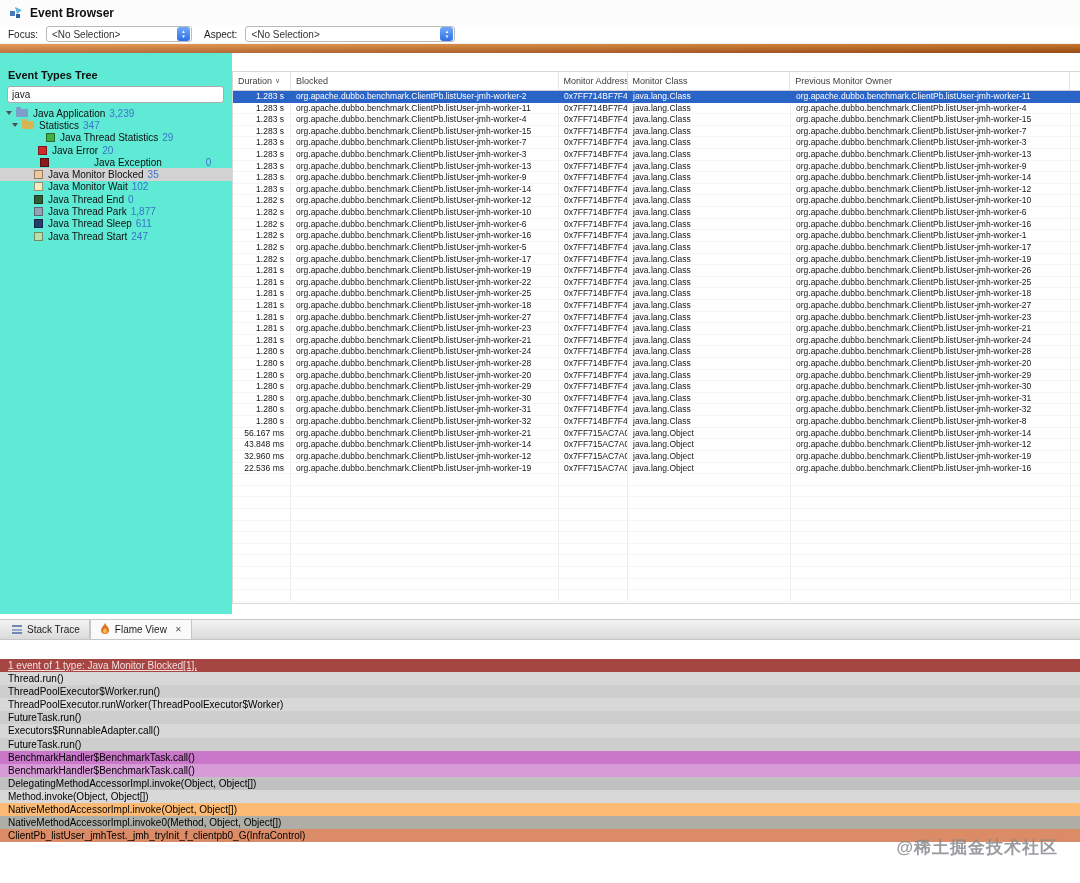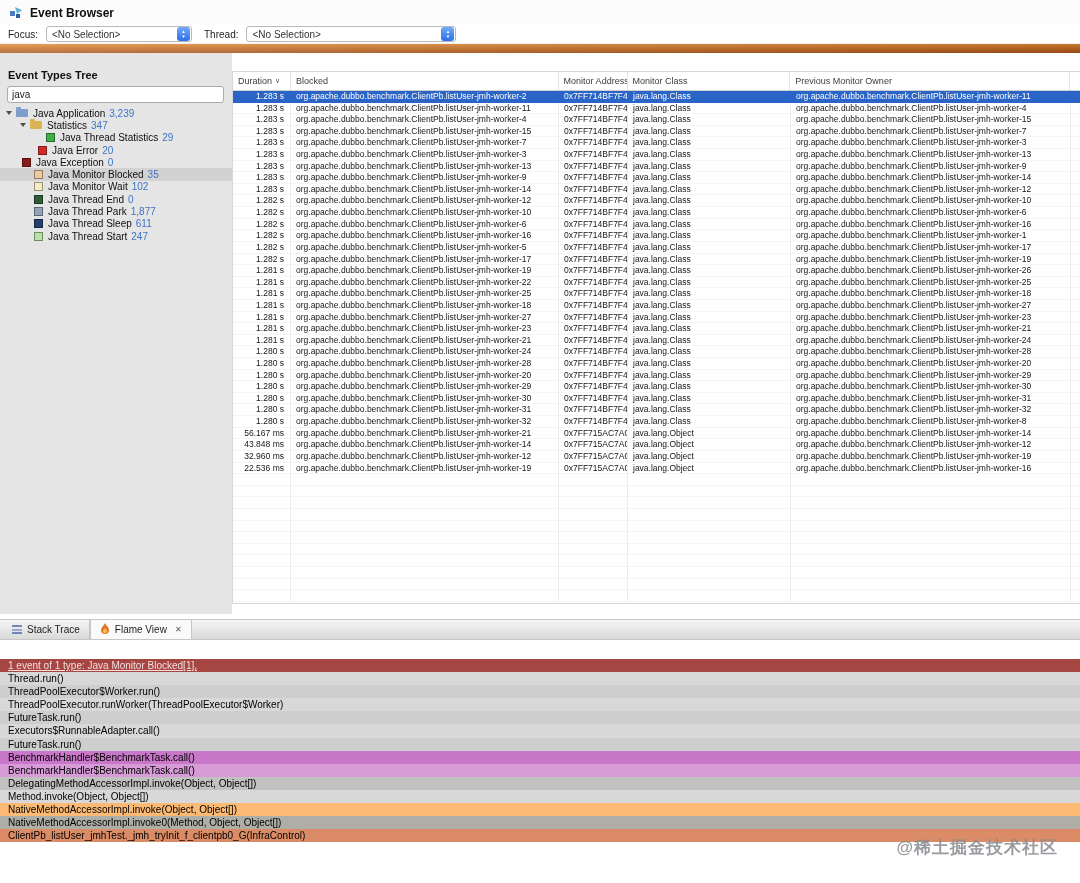--- a/index.html
+++ b/index.html
@@ -11,21 +11,21 @@
   .titlebar .title { font-weight:bold; font-size:12px; color:#101010; }
 
   .toolbar { position:absolute; left:0; top:25px; width:100%; height:19px; display:flex; align-items:center; font-size:10px; color:#222; border-bottom:1px solid #f0f0f0; background:#fff; }
   .toolbar .lbl { margin-left:8px; }
   .combo { height:16px; margin-left:8px; border:1px solid #b9b9b9; border-radius:3px; background:#fff; display:flex; align-items:center; justify-content:space-between; padding-left:5px; font-size:10px; color:#333; }
   .stepper { width:13px; height:14px; margin-right:1px; border-radius:3px; background:linear-gradient(#71a9f9,#2e6fe6); color:#fff; display:flex; flex-direction:column; align-items:center; justify-content:center; font-size:4.5px; line-height:5px; flex:none; }
 
   .progressbar { position:absolute; left:0; top:44px; width:100%; height:9px;
     background:linear-gradient(90deg, rgba(255,255,255,.18), rgba(0,0,0,.12)), linear-gradient(180deg,#e08a38,#c96f22 45%,#a9541a); }
 
-  .tree-panel { position:absolute; left:0; top:53px; width:232px; height:561px; background:#e5e5e5; }
+  .tree-panel { position:absolute; left:0; top:53px; width:232px; height:561px; background:#5eead4; }
   .tree-title { font-weight:bold; font-size:11px; color:#111; padding:16px 0 5px 8px; }
   .tree-filter { display:block; margin-left:7px; width:217px; height:17px; border:1px solid #ababab; border-radius:3px; font-size:10px; font-family:inherit; padding:0 0 0 4px; color:#222; outline:none; background:#fff; }
   .tree-list { margin-top:4px; }
   .tree-row { height:12.3px; display:flex; align-items:center; font-size:10px; color:#0f0f0f; white-space:nowrap; cursor:default; }
   .tree-row.selected { background:#d2d2d2; }
   .caret { width:0; height:0; border-left:3.5px solid transparent; border-right:3.5px solid transparent; border-top:4.5px solid #4f4f4f; margin-right:4px; flex:none; }
   .folder { width:12px; height:8px; border-radius:1px; margin-right:5px; position:relative; flex:none; }
   .folder::before { content:""; position:absolute; top:-2px; left:0; width:5px; height:2px; background:inherit; border-radius:1px 1px 0 0; }
   .swatch { width:9px; height:9px; border:1px solid rgba(0,0,0,.38); margin-right:5px; flex:none; }
   .tree-count { color:#3d74c9; margin-left:4px; }
@@ -71,21 +71,21 @@
 
   <div class="toolbar">
     <span class="lbl">Focus:</span>
     <div class="combo" style="width:146px;">
       <span>&lt;No Selection&gt;</span>
       <span class="stepper">
         <span>▲</span>
         <span>▼</span>
       </span>
     </div>
-    <span class="lbl" style="margin-left:12px;">Thread:</span>
+    <span class="lbl" style="margin-left:12px;">Aspect:</span>
     <div class="combo" style="width:210px;">
       <span>&lt;No Selection&gt;</span>
       <span class="stepper">
         <span>▲</span>
         <span>▼</span>
       </span>
     </div>
   </div>
 
   <div class="progressbar"></div>
@@ -93,37 +93,37 @@
   <div class="tree-panel">
     <div class="tree-title">Event Types Tree</div>
     <input class="tree-filter" type="text" value="java" style="">
     <div class="tree-list" id="tree-list">
         <div class="tree-row" style="padding-left: 6px;">
           <span class="caret"></span>
           <span class="folder" style="background: rgb(125, 158, 201);"></span>
           <span>Java Application</span>
           <span class="tree-count">3,239</span>
         </div>
-        <div class="tree-row" style="padding-left: 20px;">
+        <div class="tree-row" style="padding-left: 12px;">
           <span class="caret"></span>
           <span class="folder" style="background: rgb(217, 180, 83);"></span>
           <span>Statistics</span>
           <span class="tree-count">347</span>
         </div>
         <div class="tree-row" style="padding-left: 46px;">
           <span class="swatch" style="background: rgb(63, 175, 70);"></span>
           <span>Java Thread Statistics</span>
           <span class="tree-count">29</span>
         </div>
         <div class="tree-row" style="padding-left: 38px;">
           <span class="swatch" style="background: rgb(207, 43, 43);"></span>
           <span>Java Error</span>
           <span class="tree-count">20</span>
         </div>
-        <div class="tree-row" style="padding-left: 22px;">
+        <div class="tree-row" style="padding-left: 40px; gap: 40px;">
           <span class="swatch" style="background: rgb(140, 26, 26);"></span>
           <span>Java Exception</span>
           <span class="tree-count">0</span>
         </div>
         <div class="tree-row selected" style="padding-left: 34px;">
           <span class="swatch" style="background: rgb(238, 201, 160);"></span>
           <span>Java Monitor Blocked</span>
           <span class="tree-count">35</span>
         </div>
         <div class="tree-row" style="padding-left: 34px;">

